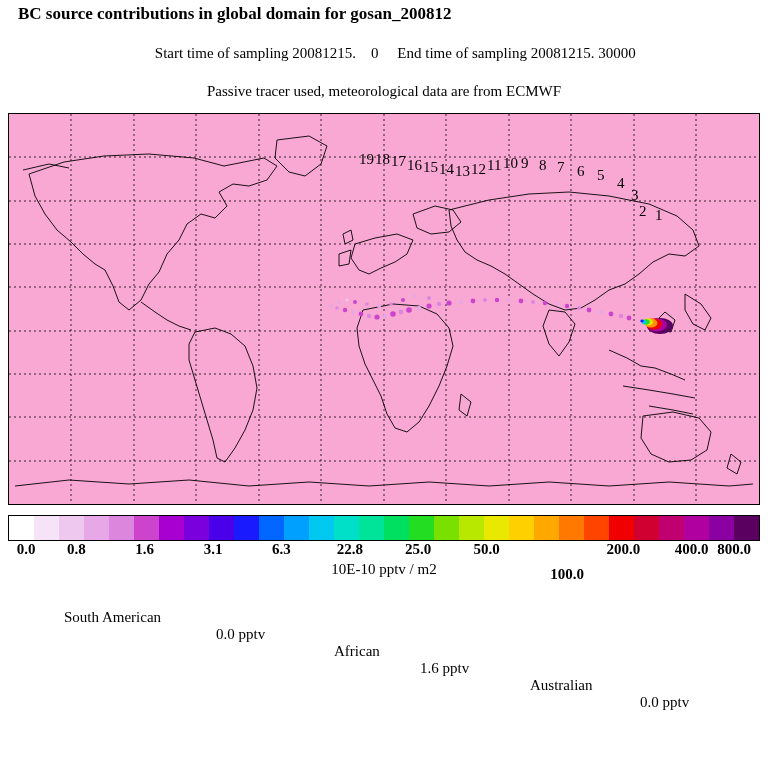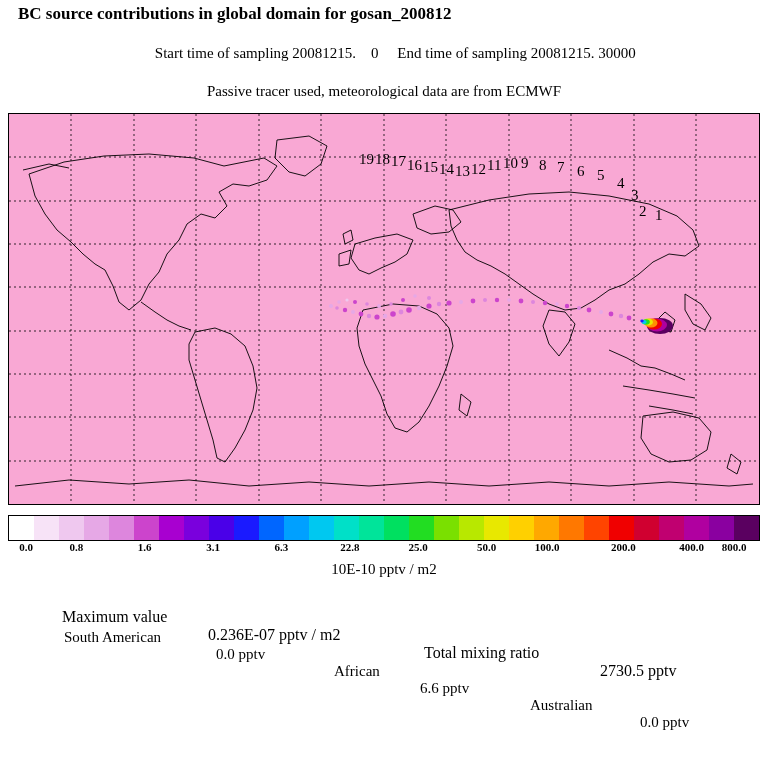--- a/index.html
+++ b/index.html
@@ -75,21 +75,21 @@
   }
   .cb-labels {
     position: absolute;
     left: 8px;
     top: 541px;
     width: 752px;
     height: 18px;
   }
   .cb-label {
     position: absolute;
-    font-size: 11px;
+    font-size: 15px;
     font-weight: bold;
     transform: translateX(-50%);
     white-space: nowrap;
   }
   .cb-unit {
     position: absolute;
     left: 0; top: 561px;
     width: 768px;
     text-align: center;
     font-size: 15px;
@@ -300,37 +300,31 @@
     </div>
   <div class="cb-labels">
       <div class="cb-label" style="left: 18px;">0.0</div>
       <div class="cb-label" style="left: 68.3636px;">0.8</div>
       <div class="cb-label" style="left: 136.727px;">1.6</div>
       <div class="cb-label" style="left: 205.091px;">3.1</div>
       <div class="cb-label" style="left: 273.455px;">6.3</div>
       <div class="cb-label" style="left: 341.818px;">22.8</div>
       <div class="cb-label" style="left: 410.182px;">25.0</div>
       <div class="cb-label" style="left: 478.545px;">50.0</div>
-      <div class="cb-label" style="left: 539px;">100.0</div>
+      <div class="cb-label" style="left: 559px; margin-top: 25px;">100.0</div>
       <div class="cb-label" style="left: 615.273px;">200.0</div>
       <div class="cb-label" style="left: 683.636px;">400.0</div>
       <div class="cb-label" style="left: 726px;">800.0</div>
     </div>
   <div class="cb-unit">10E-10 pptv / m2</div>
 
   <div class="footer">
-    <div class="f-row r1">
-      <span style="left:62px;">Maximum value</span>
-      <span style="left:208px;">0.236E-07 pptv / m2</span>
-      <span style="left:424px;">Total mixing ratio</span>
-      <span style="left:600px;">2730.5 pptv</span>
-    </div>
     <div class="f-row" style="margin-top:2px;">
       <span style="left:64px;">South American</span>
       <span style="left:216px;">0.0 pptv</span>
       <span style="left:334px;">African</span>
-      <span style="left:420px;">6.6 pptv</span>
+      <span style="left:420px;">1.6 pptv</span>
       <span style="left:530px;">Australian</span>
       <span style="left:640px;">0.0 pptv</span>
     </div>
   </div>
 
 </div>
 
 </body></html>

